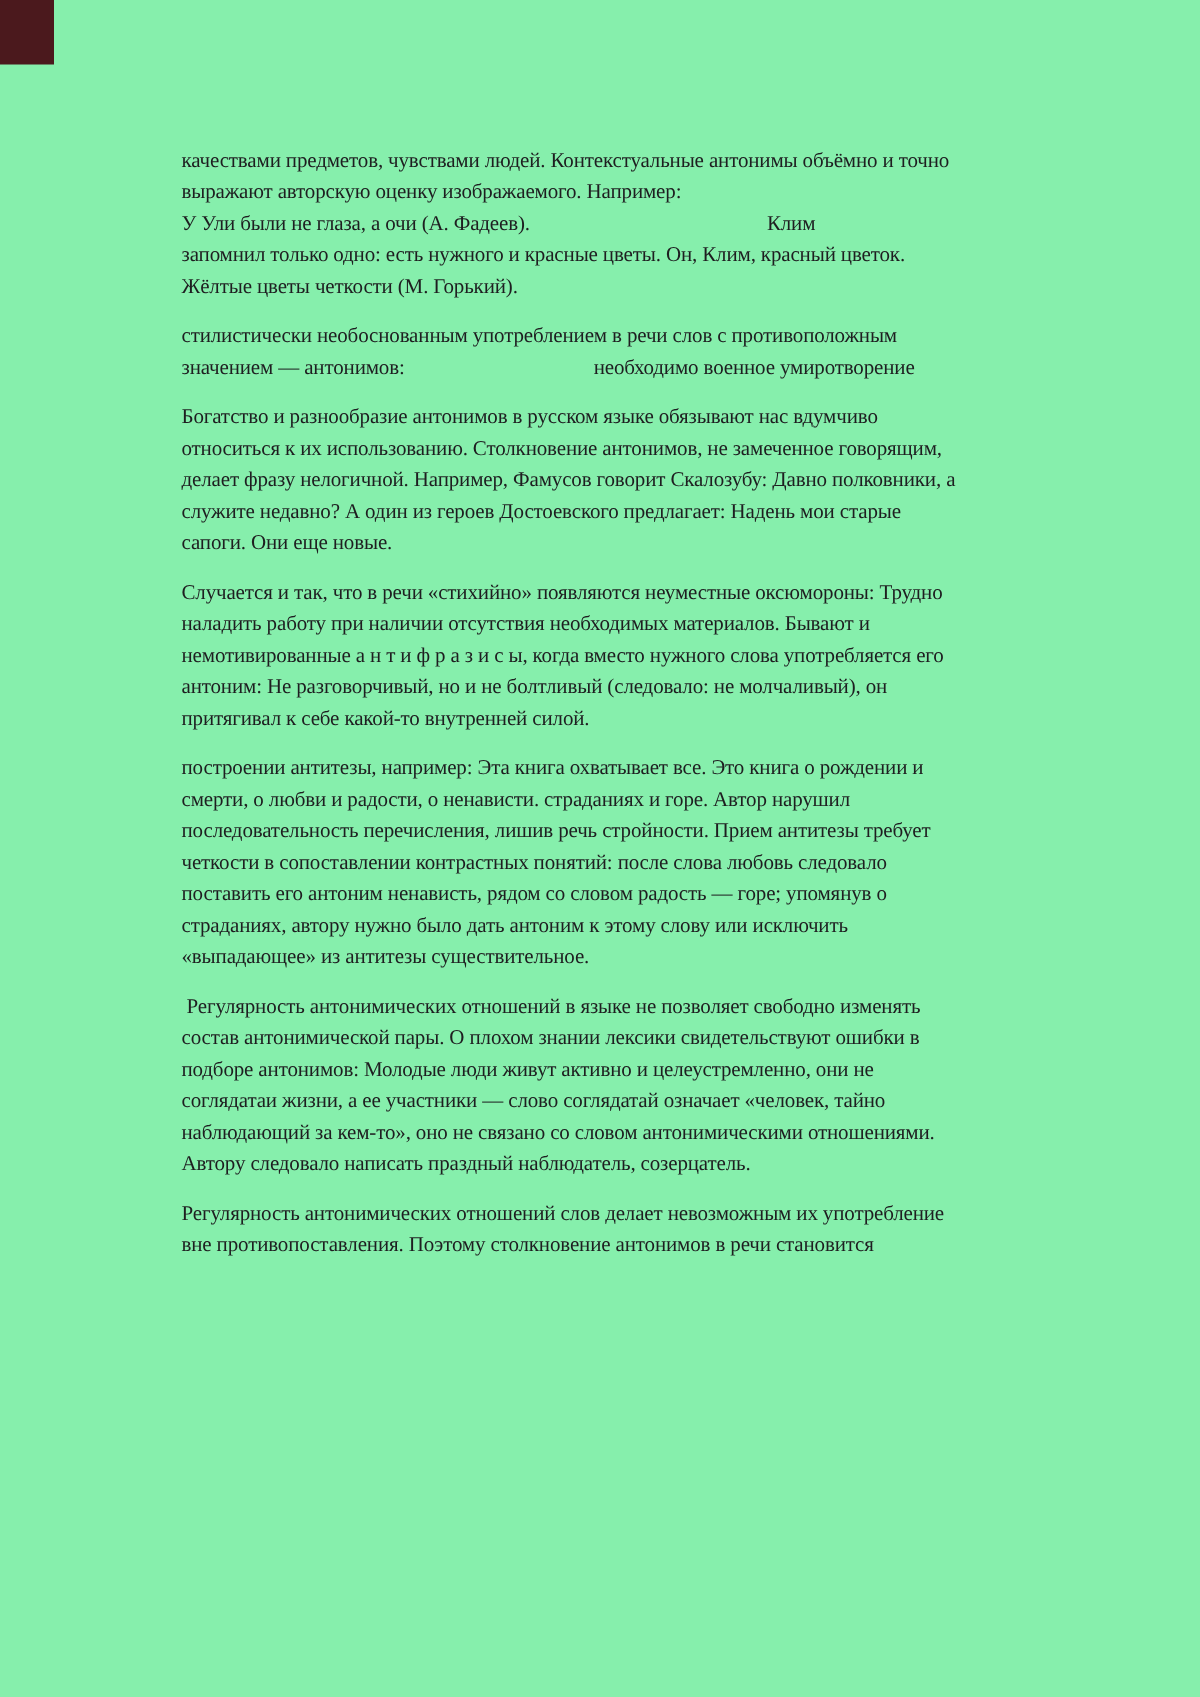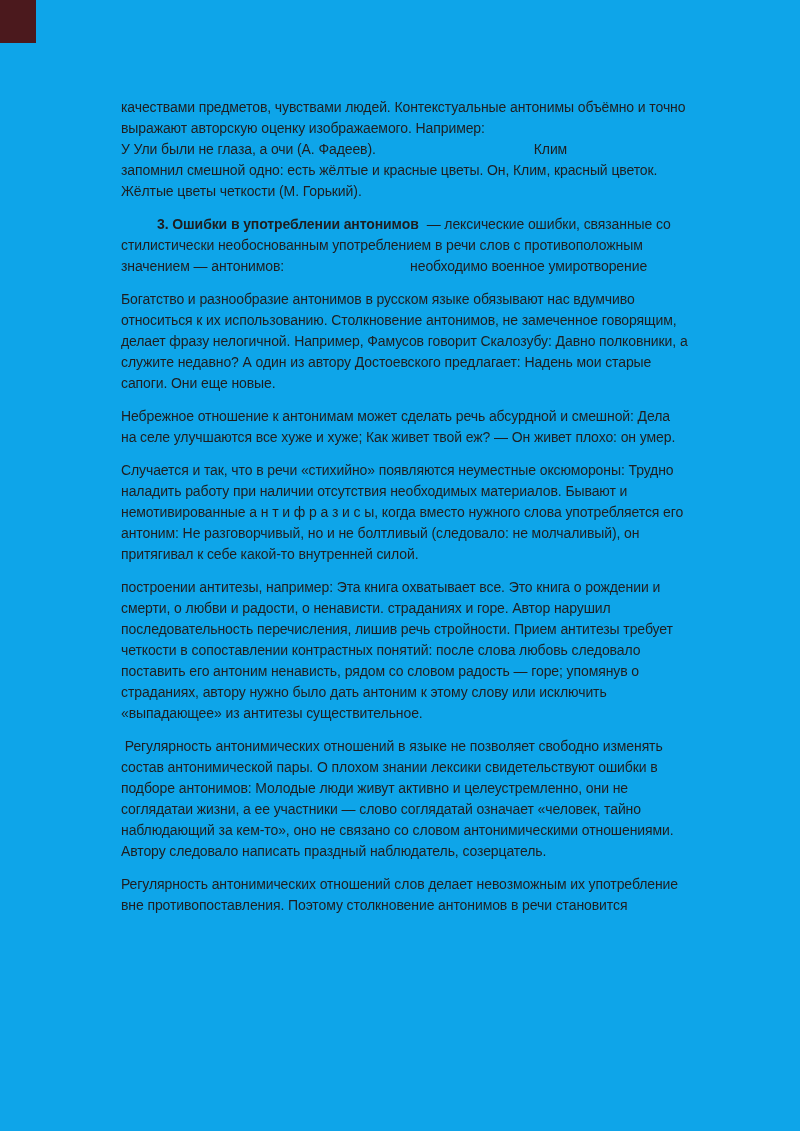--- a/index.html
+++ b/index.html
@@ -46,45 +46,40 @@
   }
   .line .seg-gap {
     display: inline-block;
     height: 1px;
     vertical-align: baseline;
   }
 </style>
 </head>
 <body>
 
-<div class="page" style="background: #0ea5e9;">
+<div class="page" style="background: #86efac; font-family: Liberation Serif, serif;">
   <div class="corner-marker" style="background: rgb(75, 25, 29);"></div>
   <main class="doc-text" id="doc-text" style="color: rgb(30, 30, 32);">
       <div class="para">
         <div class="line"><span>качествами предметов, чувствами людей. Контекстуальные антонимы объёмно и точно</span></div>
         <div class="line"><span>выражают авторскую оценку изображаемого. Например:</span></div>
         <div class="line"><span>У Ули были не глаза, а очи (А. Фадеев).</span><span class="seg-gap" style="width: 158px;"></span><span>Клим</span></div>
-        <div class="line"><span>запомнил смешной одно: есть жёлтые и красные цветы. Он, Клим, красный цветок.</span></div>
+        <div class="line"><span>запомнил только одно: есть нужного и красные цветы. Он, Клим, красный цветок.</span></div>
         <div class="line"><span>Жёлтые цветы четкости (М. Горький).</span></div>
       </div>
       <div class="para">
-        <div class="line"><span class="seg-gap" style="width: 36px;"></span><span class="seg-bold">3. Ошибки в употреблении антонимов</span><span class="seg-gap" style="width: 8px;"></span><span>— лексические ошибки, связанные со</span></div>
         <div class="line"><span>стилистически необоснованным употреблением в речи слов с противоположным</span></div>
         <div class="line"><span>значением — антонимов:</span><span class="seg-gap" style="width: 126px;"></span><span>необходимо военное умиротворение</span></div>
       </div>
       <div class="para">
         <div class="line"><span>Богатство и разнообразие антонимов в русском языке обязывают нас вдумчиво</span></div>
         <div class="line"><span>относиться к их использованию. Столкновение антонимов, не замеченное говорящим,</span></div>
         <div class="line"><span>делает фразу нелогичной. Например, Фамусов говорит Скалозубу: Давно полковники, а</span></div>
-        <div class="line"><span>служите недавно? А один из автору Достоевского предлагает: Надень мои старые</span></div>
+        <div class="line"><span>служите недавно? А один из героев Достоевского предлагает: Надень мои старые</span></div>
         <div class="line"><span>сапоги. Они еще новые.</span></div>
-      </div>
-      <div class="para">
-        <div class="line"><span>Небрежное отношение к антонимам может сделать речь абсурдной и смешной: Дела</span></div>
-        <div class="line"><span>на селе улучшаются все хуже и хуже; Как живет твой еж? — Он живет плохо: он умер.</span></div>
       </div>
       <div class="para">
         <div class="line"><span>Случается и так, что в речи «стихийно» появляются неуместные оксюмороны: Трудно</span></div>
         <div class="line"><span>наладить работу при наличии отсутствия необходимых материалов. Бывают и</span></div>
         <div class="line"><span>немотивированные а н т и ф р а з и с ы, когда вместо нужного слова употребляется его</span></div>
         <div class="line"><span>антоним: Не разговорчивый, но и не болтливый (следовало: не молчаливый), он</span></div>
         <div class="line"><span>притягивал к себе какой-то внутренней силой.</span></div>
       </div>
       <div class="para">
         <div class="line"><span>построении антитезы, например: Эта книга охватывает все. Это книга о рождении и</span></div>

